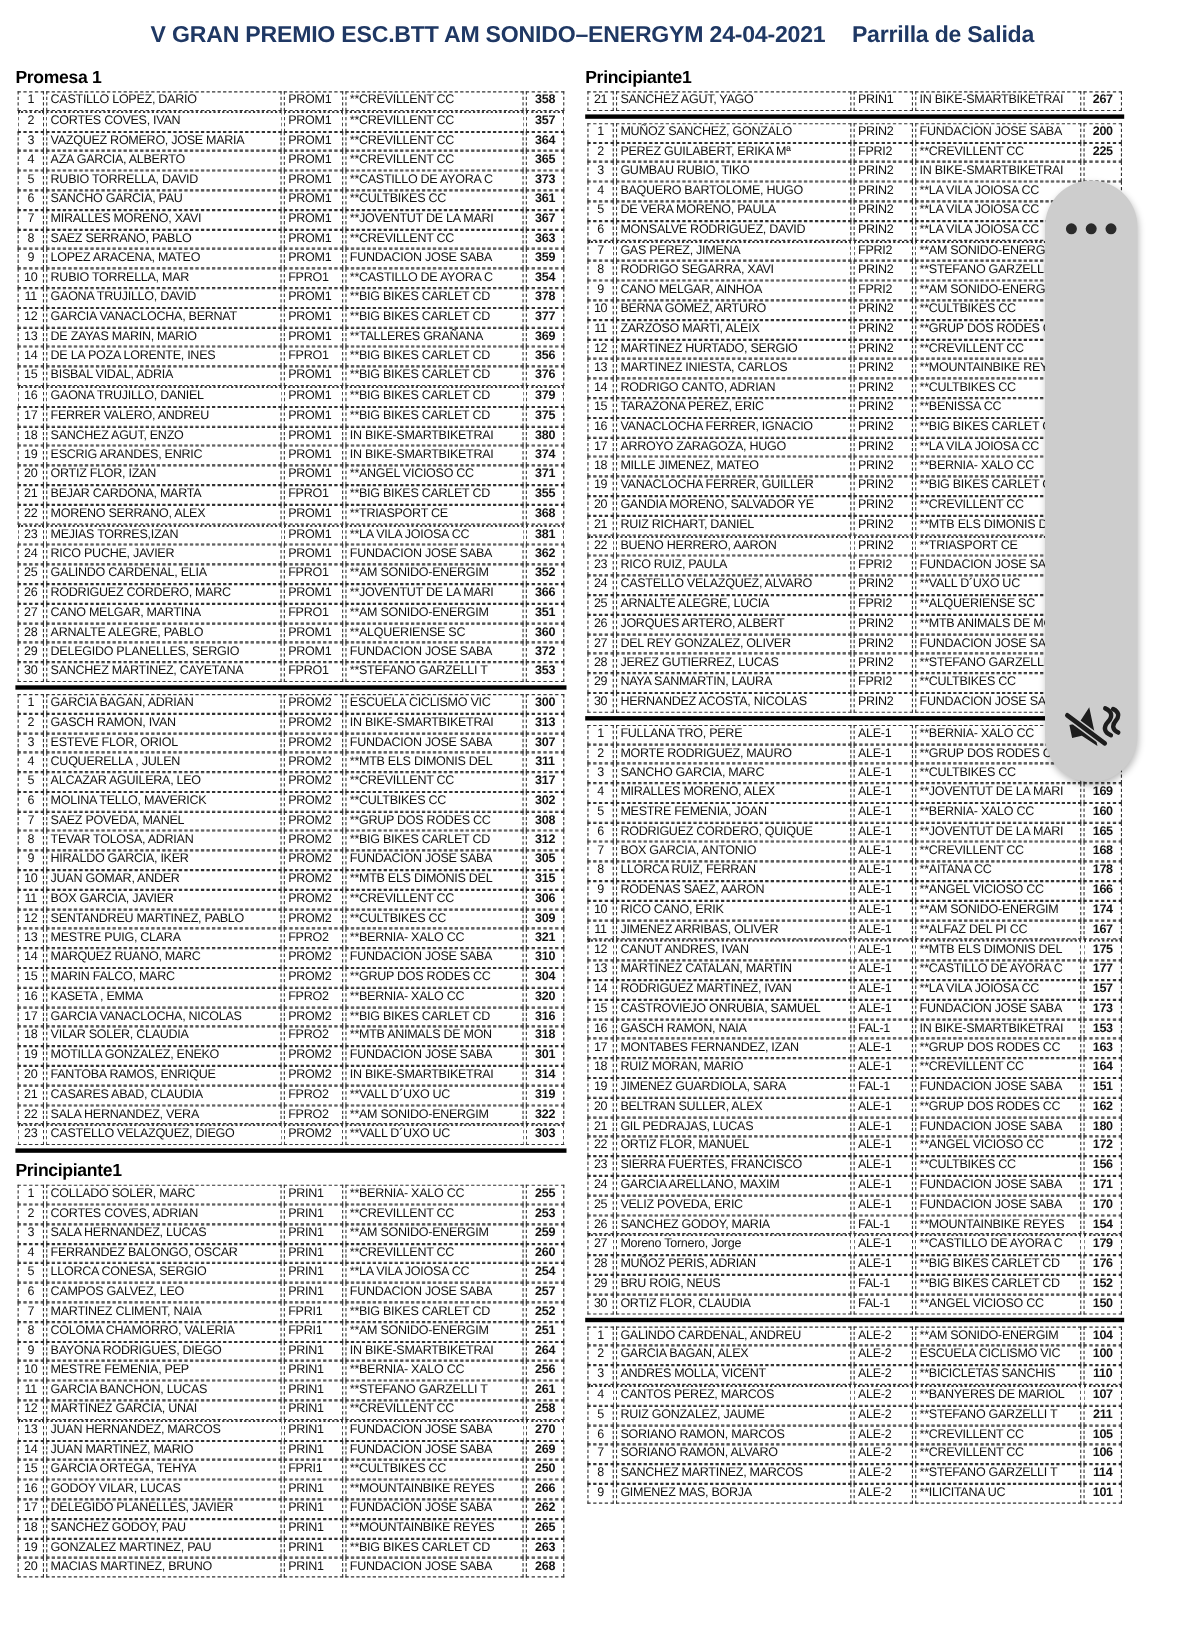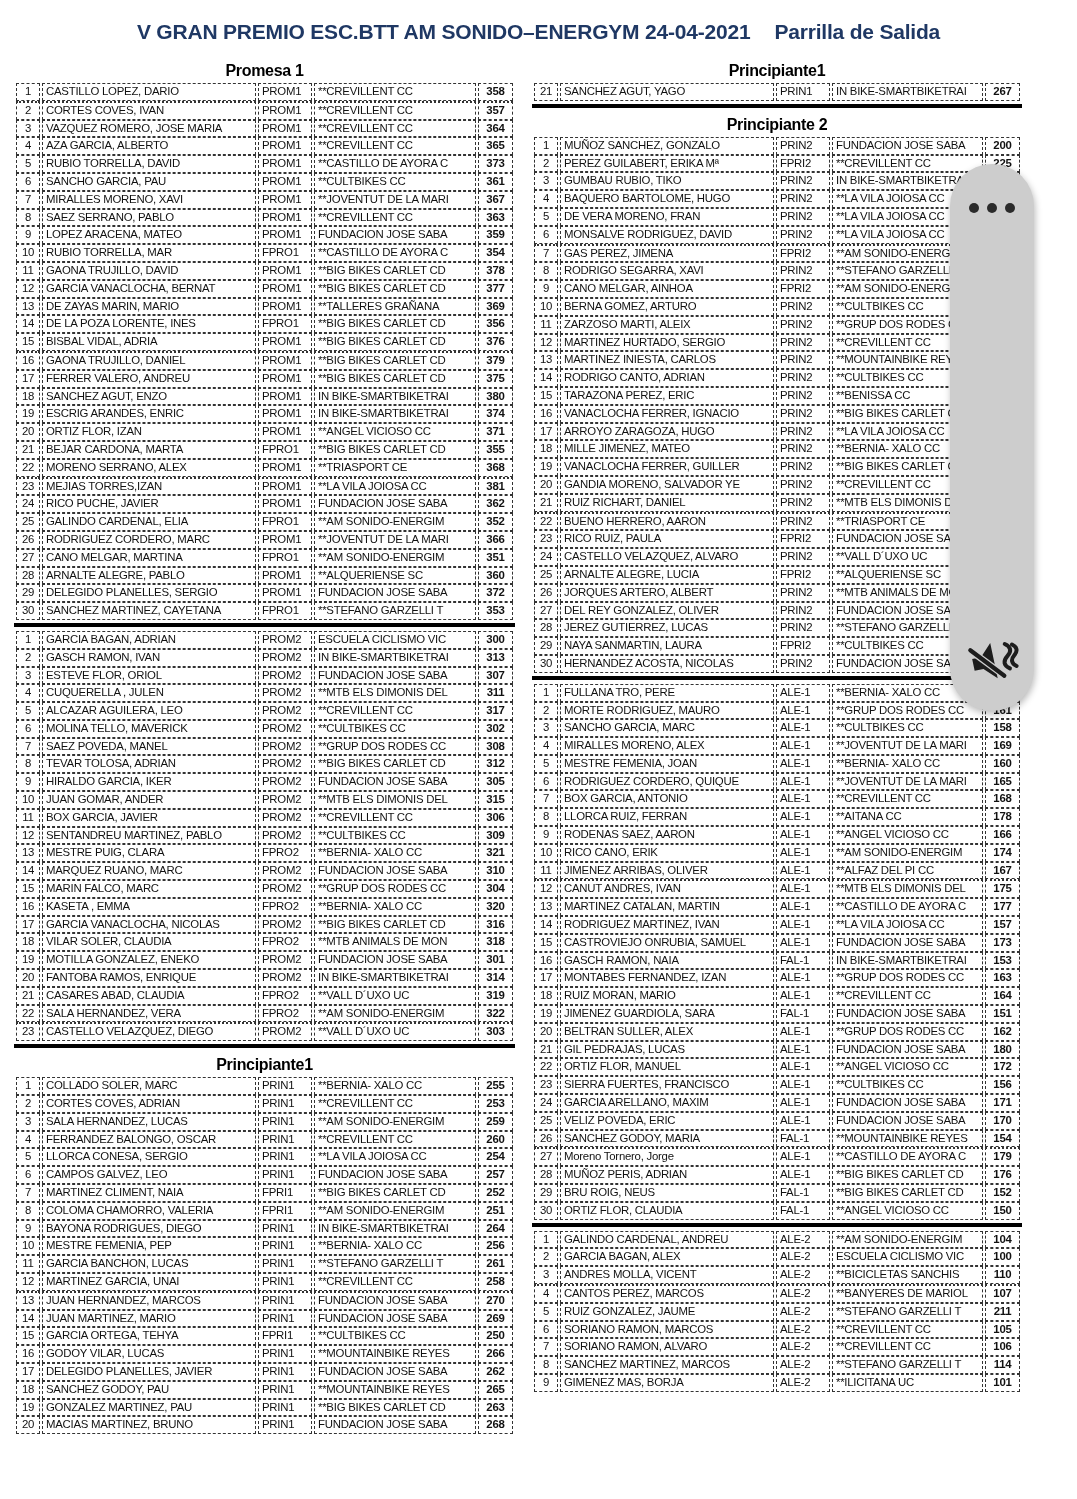--- a/index.html
+++ b/index.html
@@ -11,21 +11,21 @@
   .page-title{
     position:absolute;top:20px;left:0;width:100%;text-align:center;
     font-size:21px;font-weight:bold;color:#1F3864;letter-spacing:-0.2px;
     white-space:nowrap;
   }
   .page-title .sub{margin-left:24px}
   .col{position:absolute;top:62px}
   #col0{left:14px;width:501px}
   #col1{left:532px;width:490px}
   .section-title{
-    text-align:center;font-size:16px;font-weight:bold;line-height:18px;
+    text-align:left;font-size:16px;font-weight:bold;line-height:18px;
     margin:8px 0 3px;letter-spacing:-0.3px;color:#000;
   }
   .col > .section-title:first-child{margin-top:0}
   table{width:100%;border-collapse:separate;border-spacing:2px 0;table-layout:fixed}
   td{
     border:1px dashed #333;height:15.8px;line-height:15.8px;font-size:11.4px;
     padding:0 1px 0 3px;overflow:hidden;white-space:nowrap;letter-spacing:-0.25px;
     vertical-align:middle;
   }
   td.c-order{width:22px;text-align:center;padding:0}
@@ -586,21 +586,20 @@
         <tr>
           <td class="c-order">21</td>
           <td class="c-name">SANCHEZ AGUT, YAGO</td>
           <td class="c-cat">PRIN1</td>
           <td class="c-club">IN BIKE-SMARTBIKETRAI</td>
           <td class="c-bib">267</td>
         </tr>
       </tbody>
     </table>
     <div class="endbar"></div>
-    <div class="section-title">Principiante 2</div>
     <table>
       <tbody>
         <tr>
           <td class="c-order">1</td>
           <td class="c-name">MUÑOZ SANCHEZ, GONZALO</td>
           <td class="c-cat">PRIN2</td>
           <td class="c-club">FUNDACION JOSE SABA</td>
           <td class="c-bib">200</td>
         </tr>
         <tr>
@@ -619,21 +618,21 @@
         </tr>
         <tr>
           <td class="c-order">4</td>
           <td class="c-name">BAQUERO BARTOLOME, HUGO</td>
           <td class="c-cat">PRIN2</td>
           <td class="c-club">**LA VILA JOIOSA CC</td>
           <td class="c-bib"></td>
         </tr>
         <tr>
           <td class="c-order">5</td>
-          <td class="c-name">DE VERA MORENO, FRAN</td>
+          <td class="c-name">DE VERA MORENO, PAULA</td>
           <td class="c-cat">PRIN2</td>
           <td class="c-club">**LA VILA JOIOSA CC</td>
           <td class="c-bib"></td>
         </tr>
         <tr>
           <td class="c-order">6</td>
           <td class="c-name">MONSALVE RODRIGUEZ, DAVID</td>
           <td class="c-cat">PRIN2</td>
           <td class="c-club">**LA VILA JOIOSA CC</td>
           <td class="c-bib"></td>

